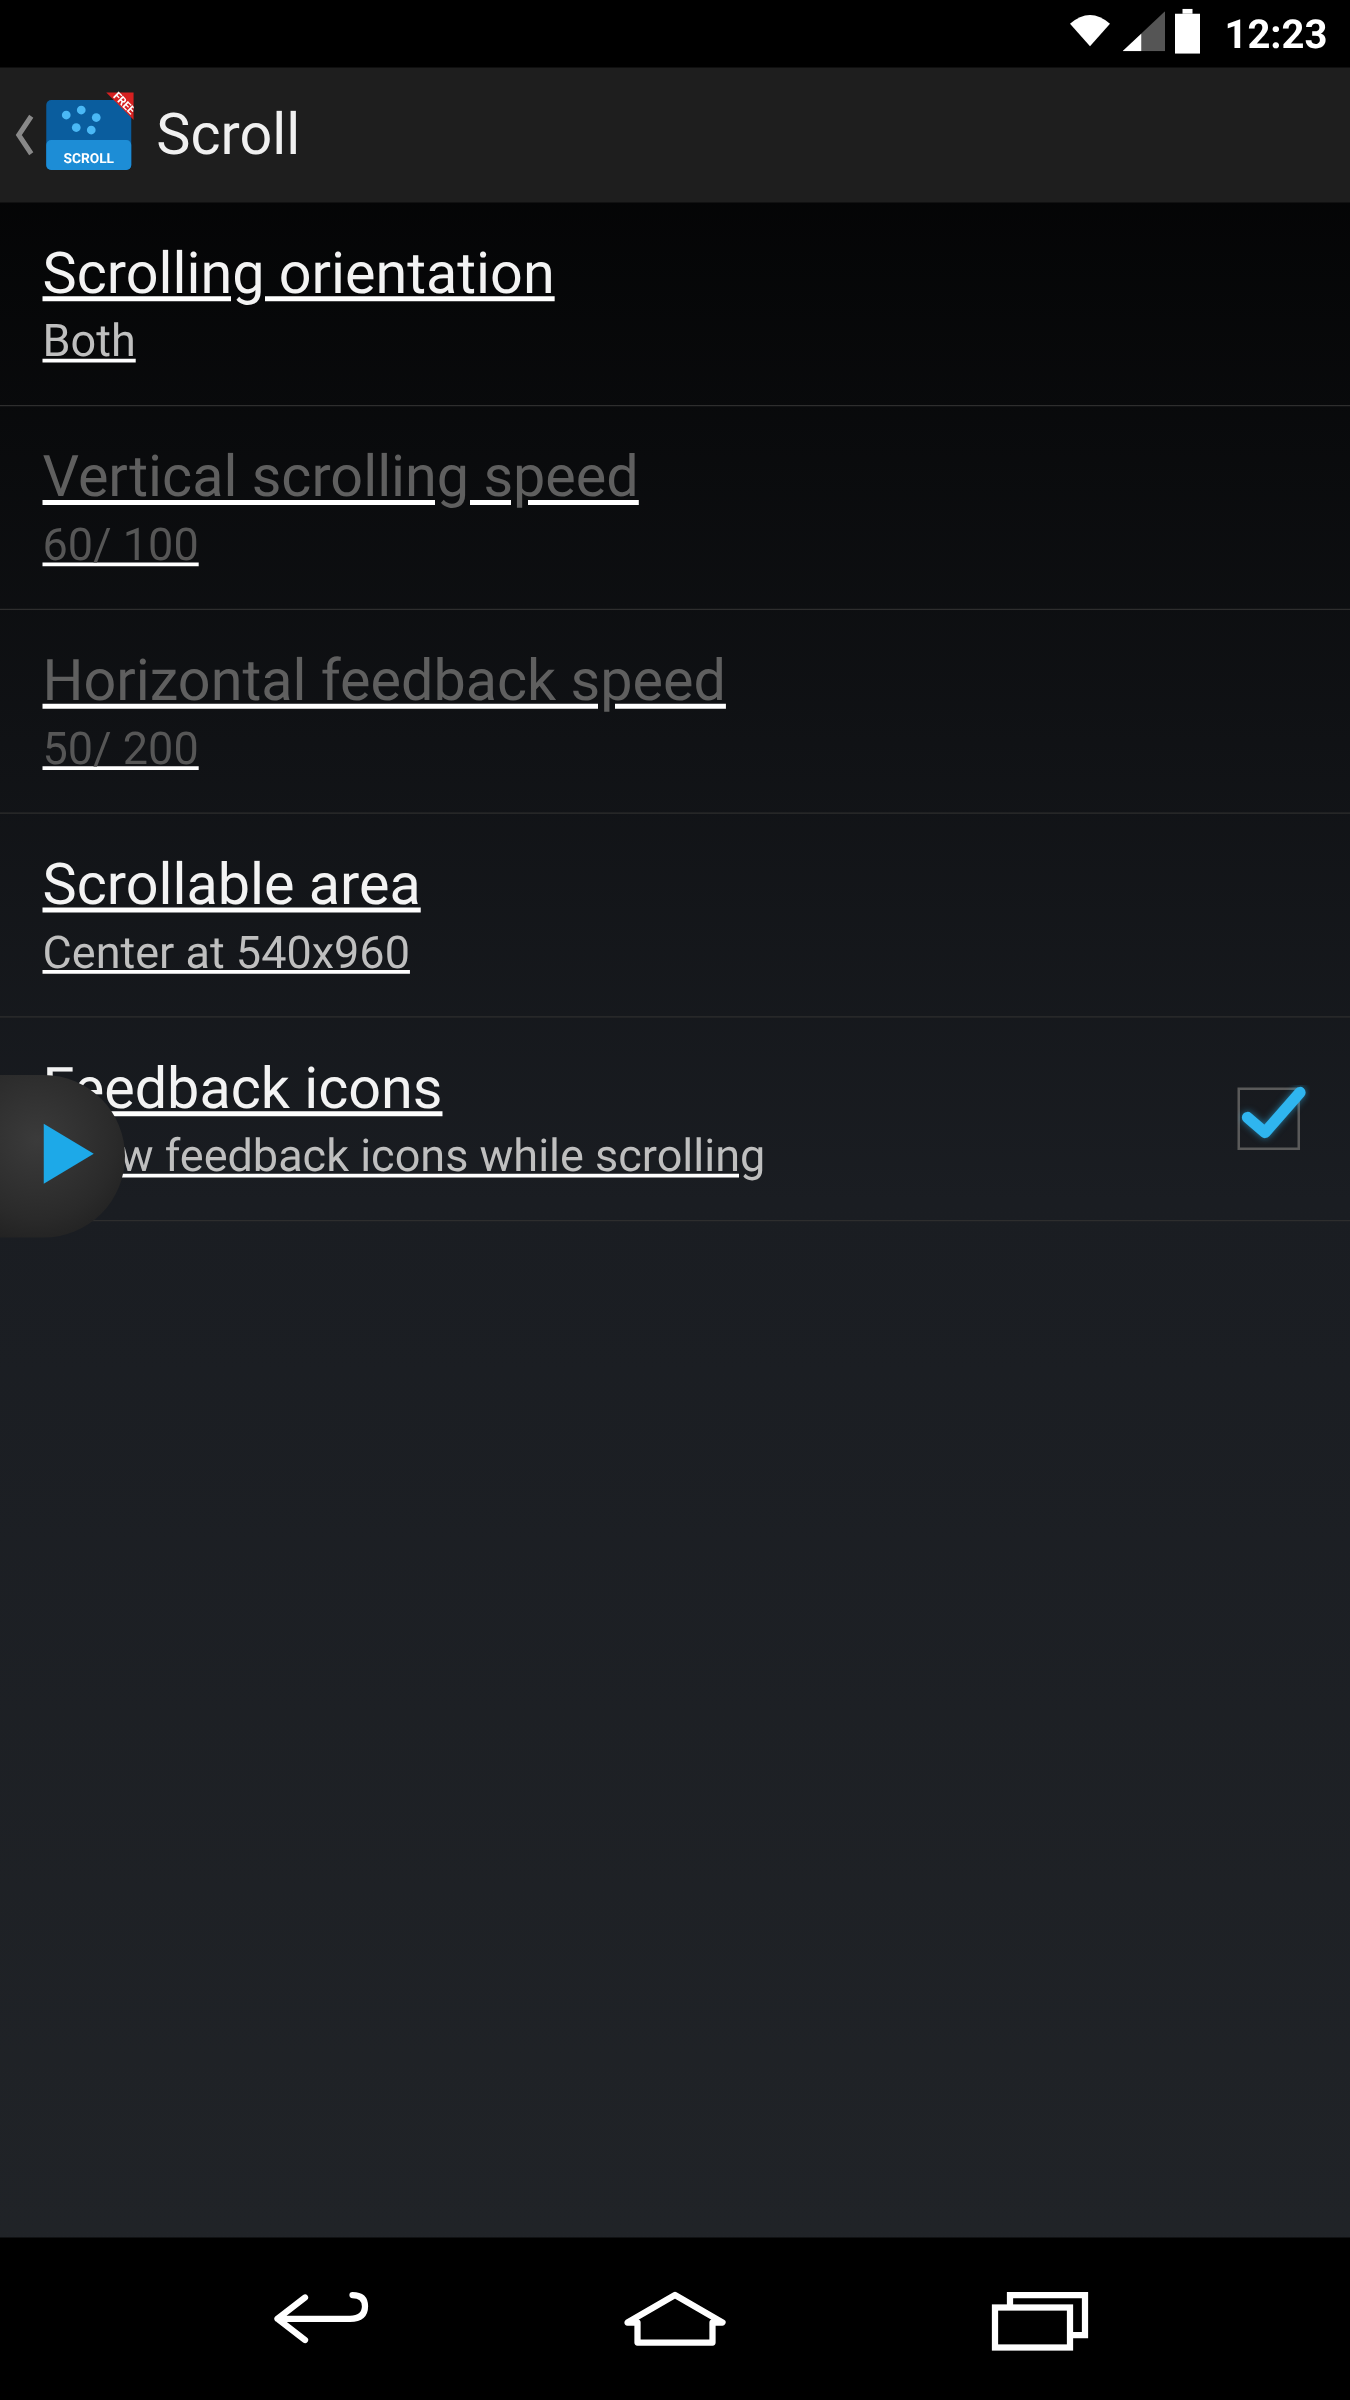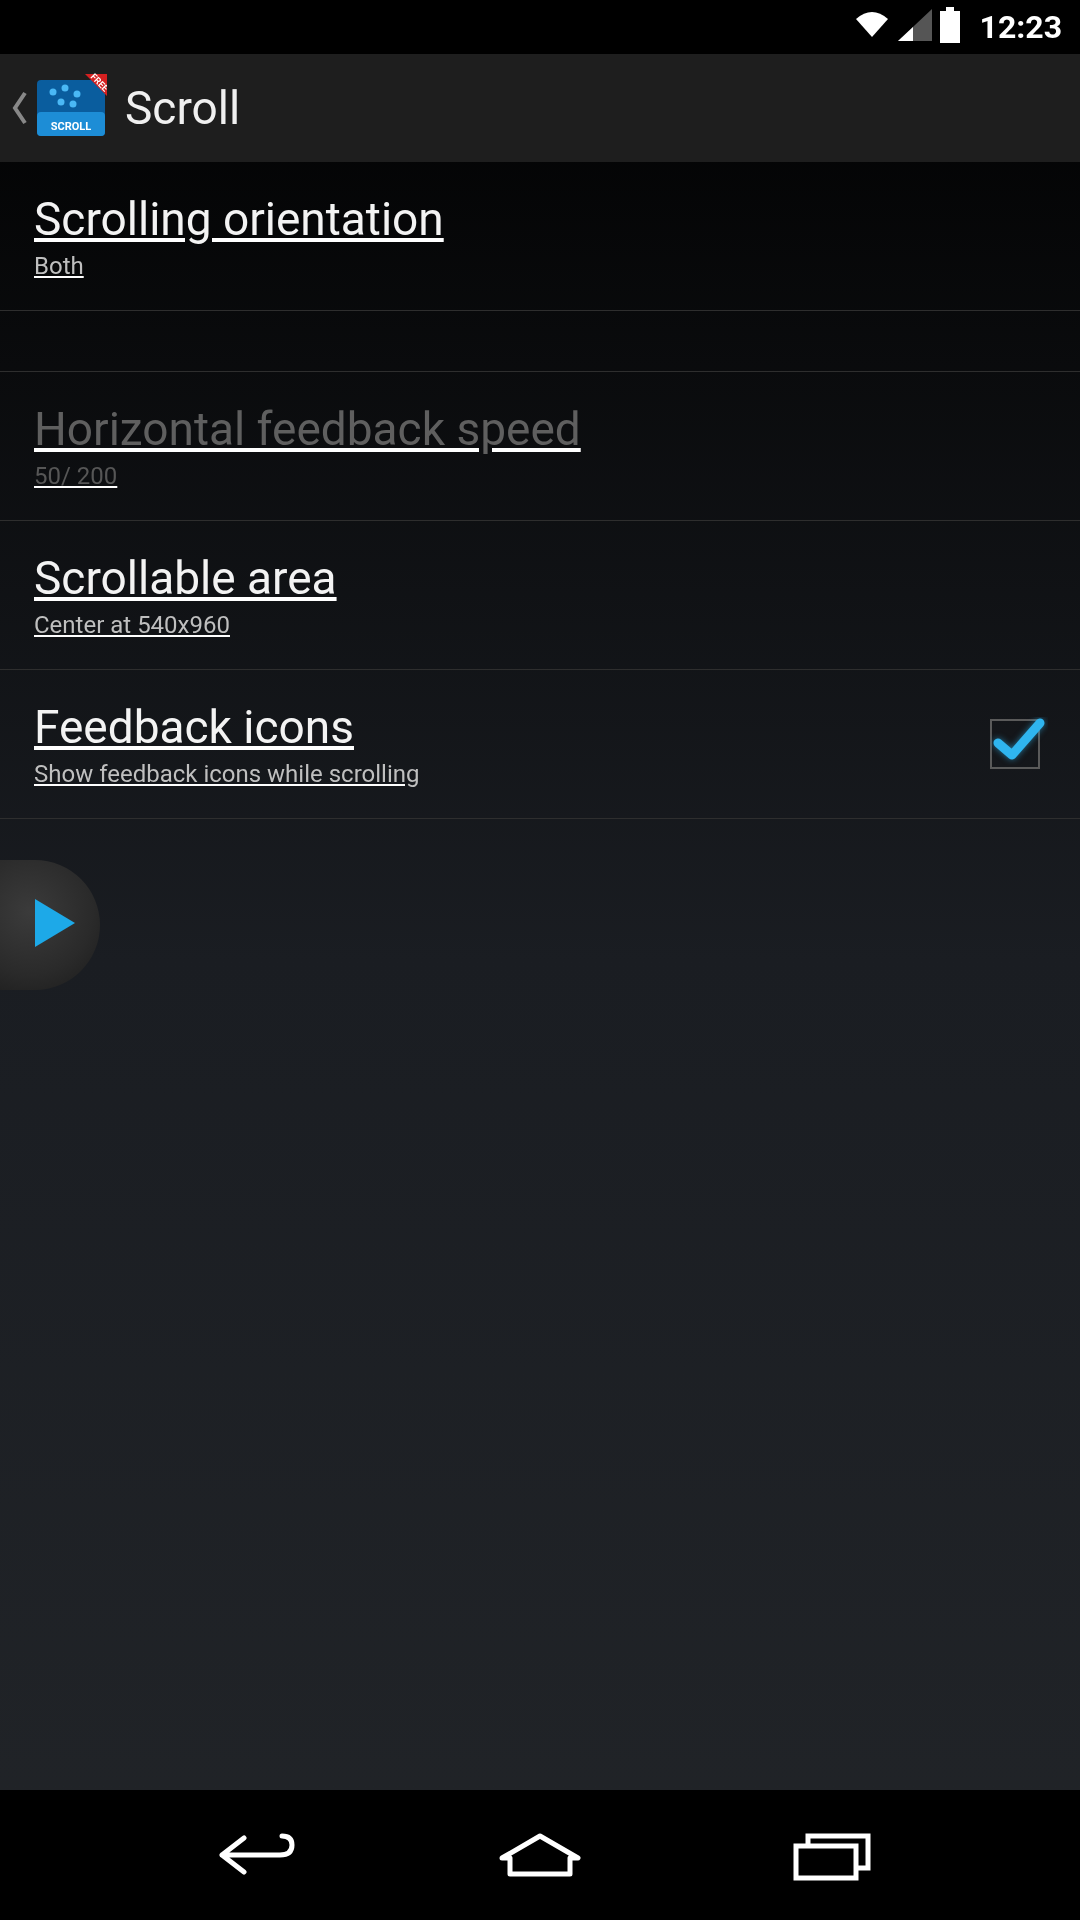--- a/index.html
+++ b/index.html
@@ -88,21 +88,21 @@
     
     .setting-title {
       color: #f3f3f3;
       font-size: 46px;
       font-weight: 400;
       margin-bottom: 6px;
     }
     
     .setting-subtitle {
       color: #bfbfbf;
-      font-size: 24px;
+      font-size: 36px;
       font-weight: 400;
     }
     
     .setting-item.disabled .setting-title {
       color: #5f5f5f;
     }
     
     .setting-item.disabled .setting-subtitle {
       color: #565656;
     }
@@ -213,20 +213,22 @@
 </div>
 
 <div class="settings-list">
 
   <div class="setting-item">
     <div class="setting-title">Scrolling orientation</div>
     <div class="setting-subtitle">Both</div>
   </div>
 
   <div class="setting-item disabled">
+    <div class="setting-title">Vertical scrolling speed</div>
+    <div class="setting-subtitle">60/ 100</div>
   </div>
 
   <div class="setting-item disabled">
     <div class="setting-title">Horizontal feedback speed</div>
     <div class="setting-subtitle">50/ 200</div>
   </div>
 
   <div class="setting-item">
     <div class="setting-title">Scrollable area</div>
     <div class="setting-subtitle">Center at 540x960</div>

